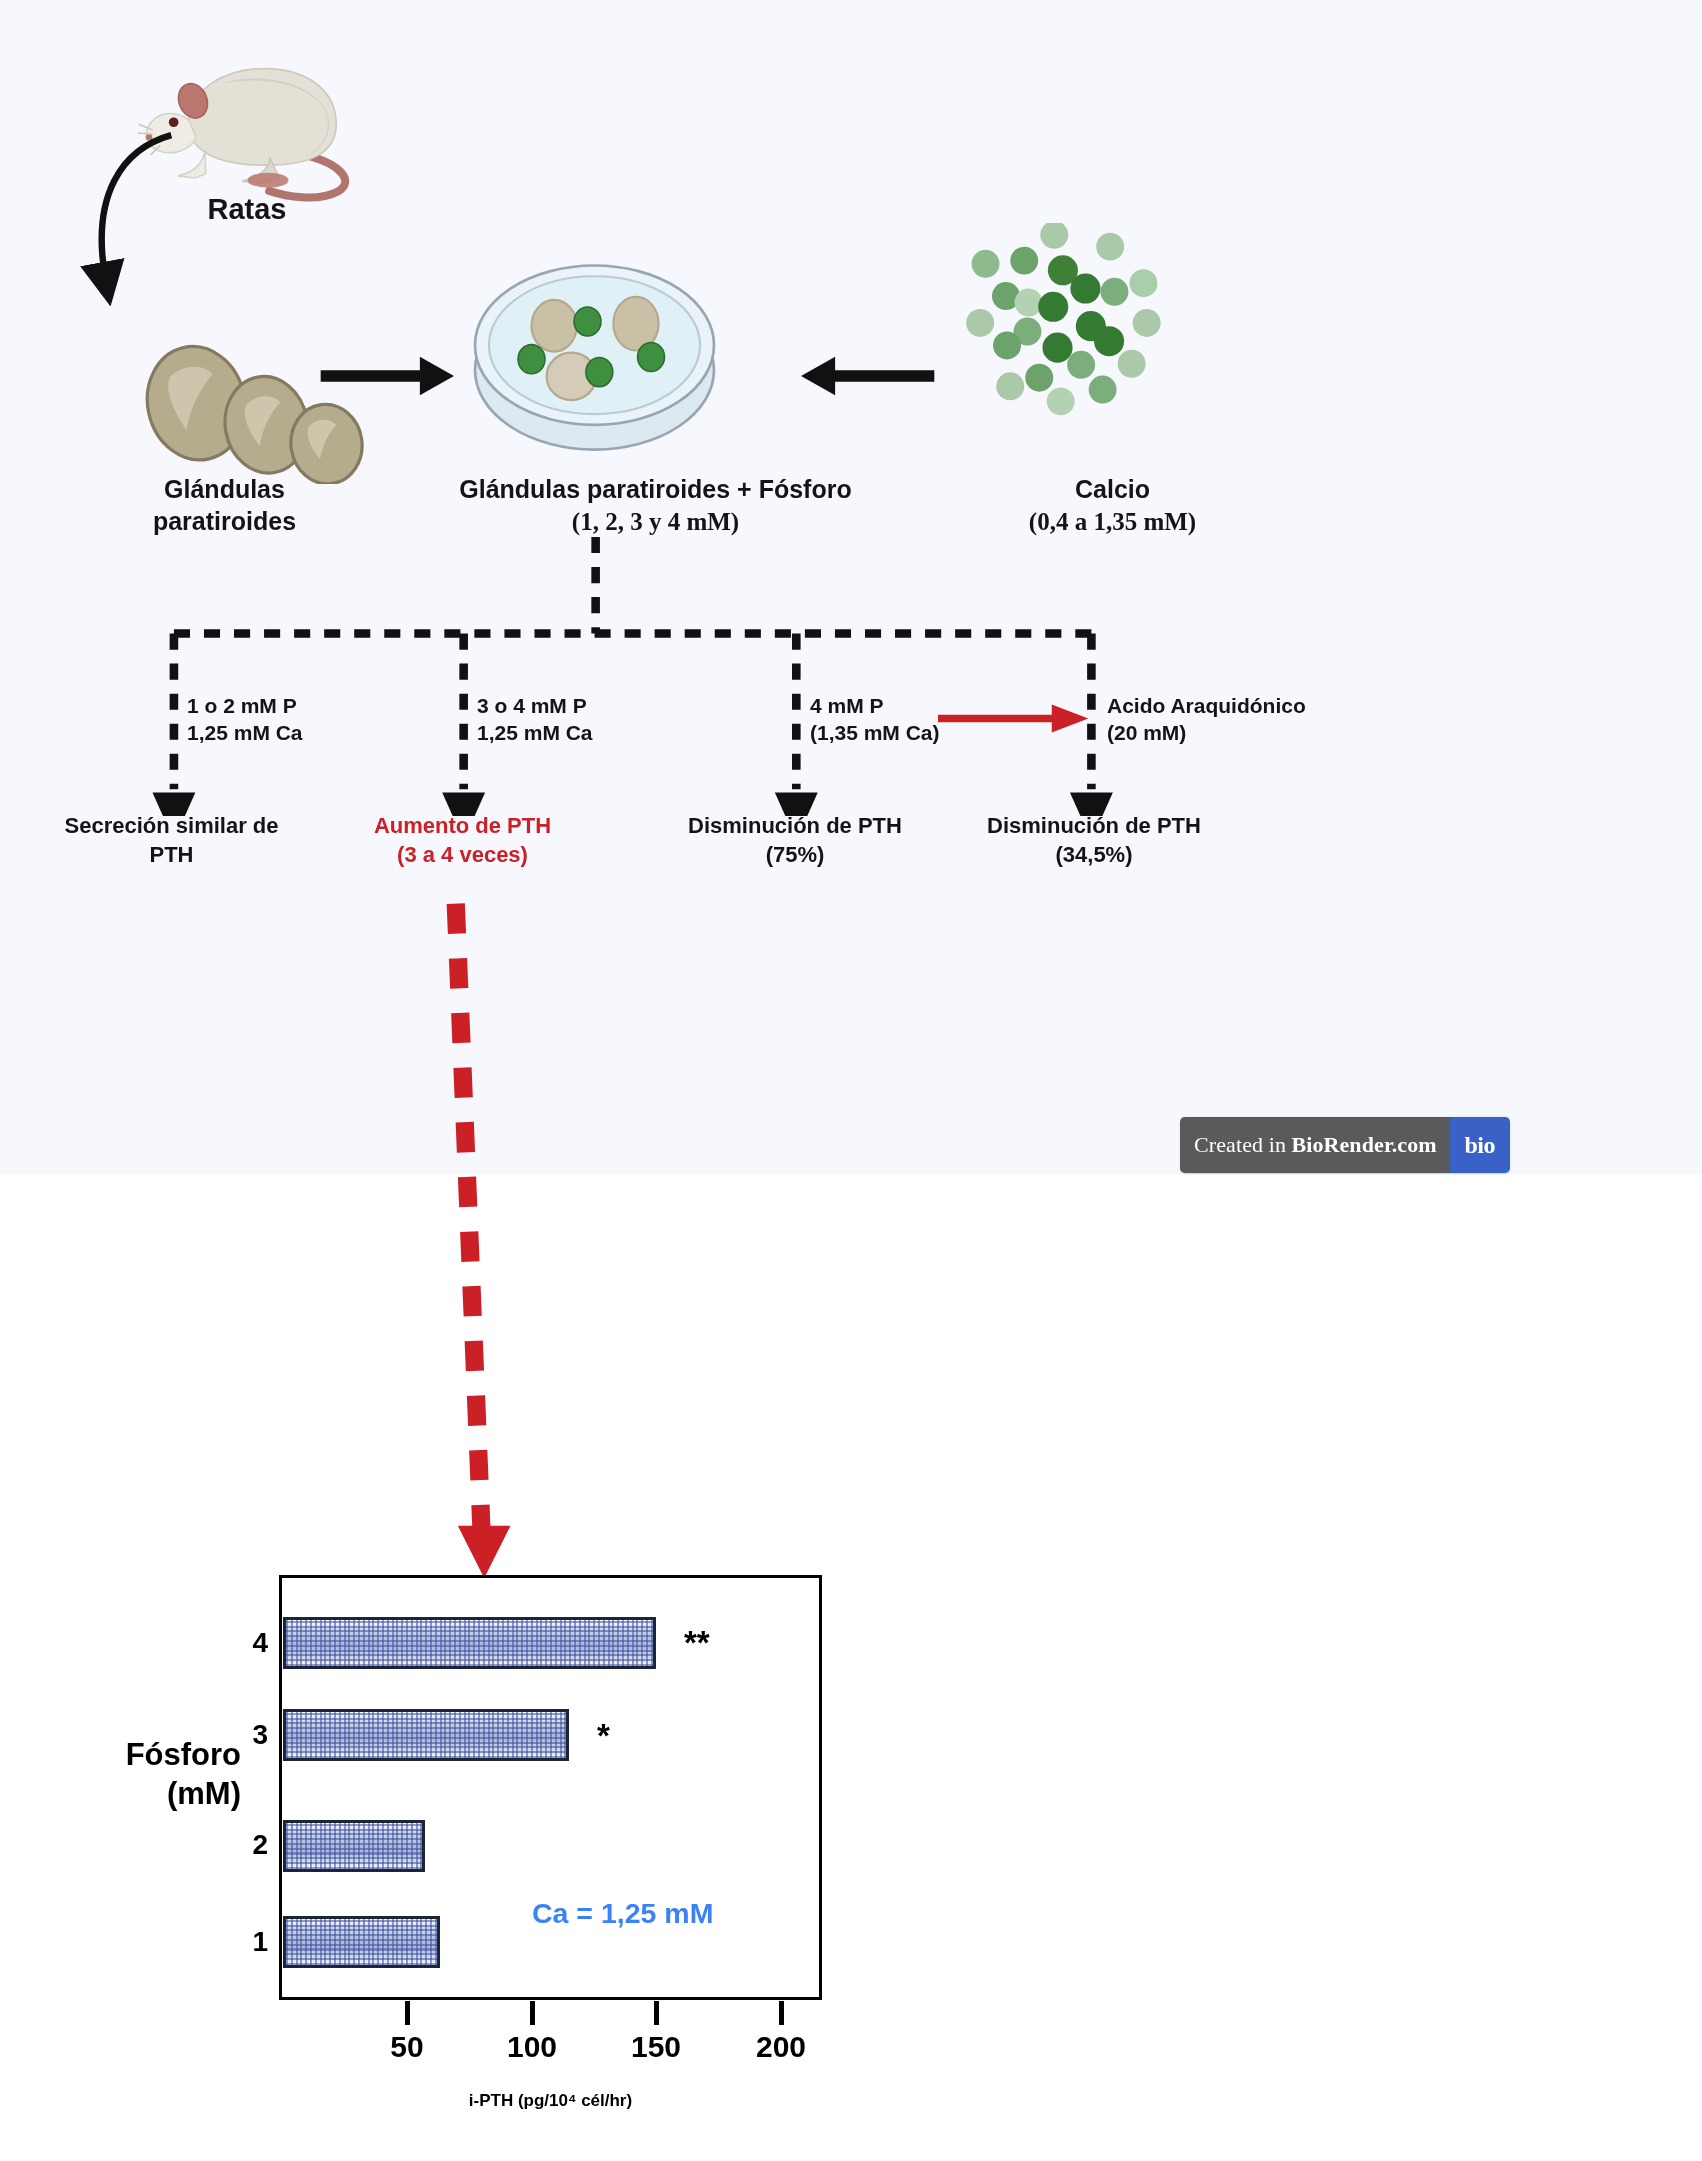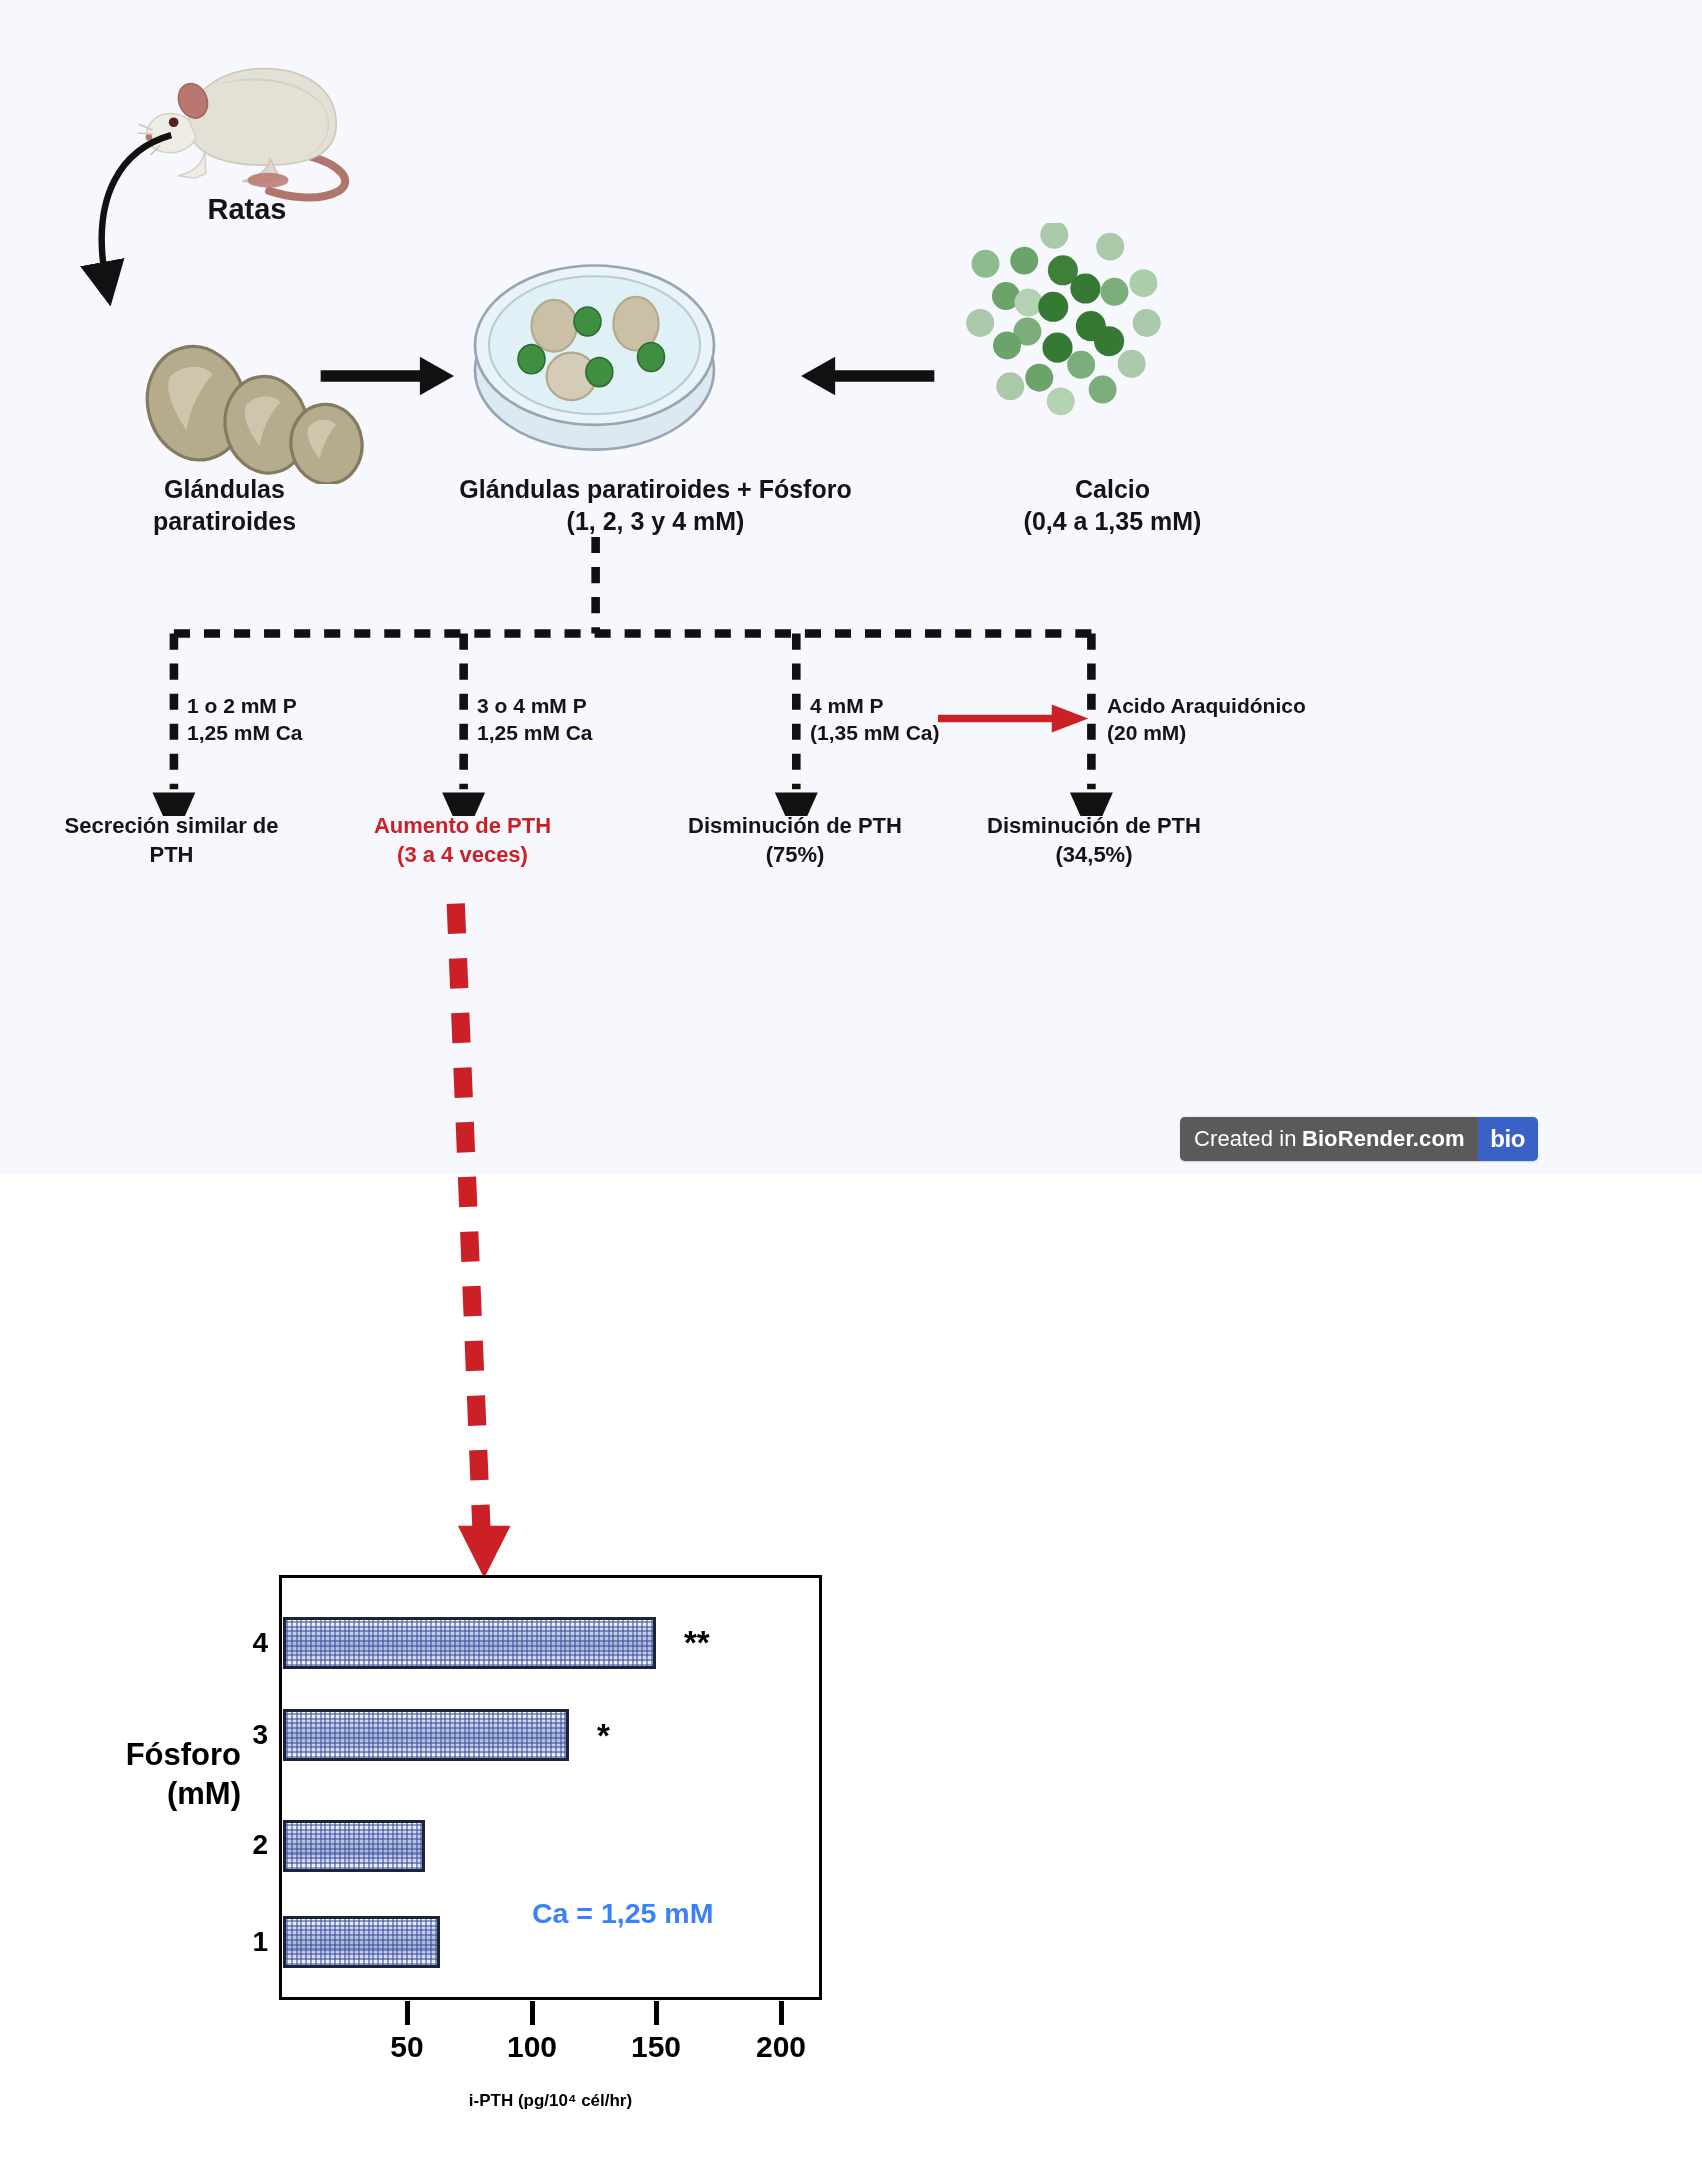--- a/index.html
+++ b/index.html
@@ -10,21 +10,21 @@
     overflow:hidden;
   }
   
   #bio-panel{
     position:absolute;left:0;top:0;width:1702px;height:1174px;
     background:#f7f8fd;
   }
 
   
   .lbl{position:absolute;font-weight:bold;color:#141414;text-align:center;line-height:1.28;}
-  .lbl .sub{font-weight:bold;}
+  .lbl .sub{font-weight:bold;font-family:Liberation Serif, serif;}
   #rat-svg{position:absolute;left:124px;top:30px;}
   #rat-label{left:161px;top:191px;width:172px;font-size:29px;font-weight:600;}
 
   
   #rat-arrow{position:absolute;left:64px;top:124px;}
 
   
   #glands-svg{position:absolute;left:137px;top:344px;}
   #glands-label{left:101px;top:473px;width:247px;font-size:25px;}
 
@@ -61,23 +61,24 @@
   #out1{left:32px;top:812px;width:279px;}
   #out2{left:328px;top:812px;width:269px;color:#cc2027;}
   #out3{left:658px;top:812px;width:274px;}
   #out4{left:957px;top:812px;width:274px;}
 
   
   #red-arrow{position:absolute;left:430px;top:903px;}
 
   
   #biorender{
-    position:absolute;left:1180px;top:1117px;height:44px;
+    position:absolute;left:1180px;top:1117px;height:56px;
     display:flex;align-items:stretch;border-radius:4.8px;overflow:hidden;
     box-shadow:0 0.5px 1.6px rgba(0,0,0,.18);
+    font-family:Liberation Serif, serif;
   }
   #br-text{
     background:#5a5a5a;color:#ffffff;display:flex;align-items:center;
     padding:0 13px 0 14px;font-size:22px;letter-spacing:0.1px;white-space:nowrap;
   }
   #br-text b{font-weight:bold;margin-left:5.4px;}
   #br-logo{
     background:#3a62c6;color:#ffffff;display:flex;align-items:center;justify-content:center;
     width:60px;font-size:24px;font-weight:bold;letter-spacing:-0.5px;
   }

